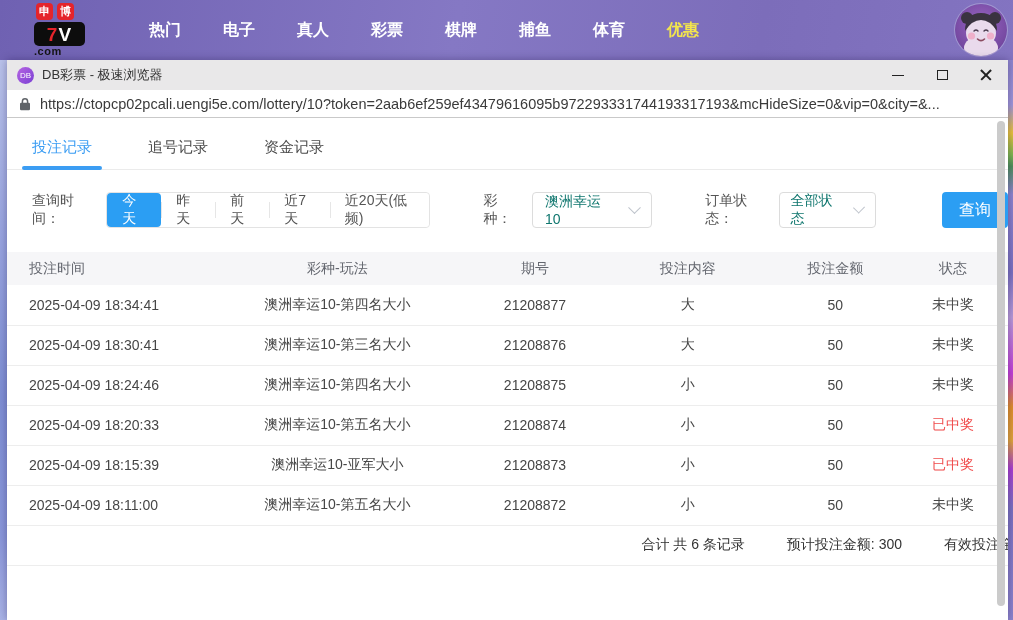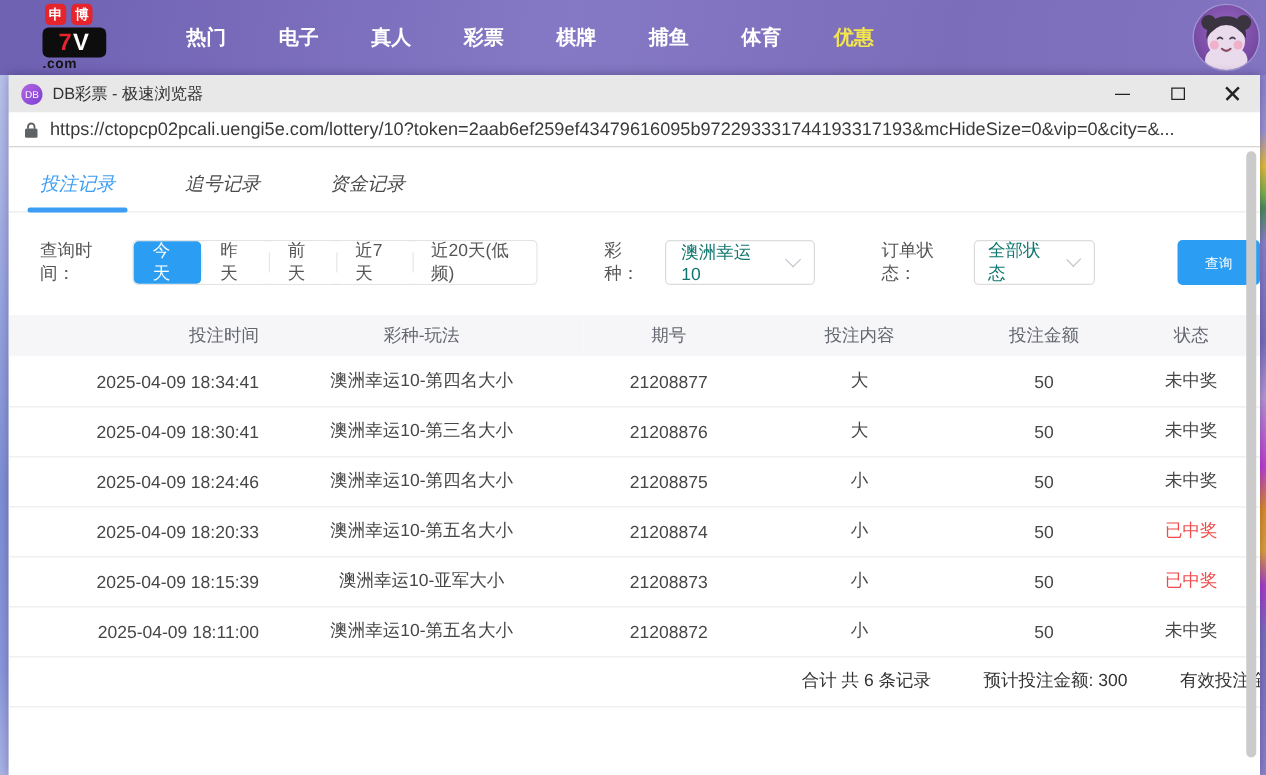--- a/index.html
+++ b/index.html
@@ -51,21 +51,21 @@
     align-items:center; padding:0 12px; flex:0 0 auto; }
   .lock-icon { margin-right:9px; flex:0 0 auto; display:flex; }
   .url-text { font-size:14.5px; color:#3a3a3a; white-space:nowrap; overflow:hidden; }
 
   .content { flex:1; background:#fff; position:relative; padding-top:8px; overflow:hidden; }
   .scrollbar { position:absolute; top:3px; bottom:14px; right:3px; width:8px; background:#cbcbcb; border-radius:4px; }
 
   
   .tabs { display:flex; padding-left:25px; height:44px; align-items:center; border-bottom:1px solid #ebebeb; }
   .tab { font-size:15px; color:#4a4a4a; position:relative; height:100%; display:flex; align-items:center;
-    margin-right:56px; cursor:pointer;font-style:italic; }
+    margin-right:56px; cursor:pointer; }
   .tab.active { color:#3b9df3; }
   .tab.active::after { content:''; position:absolute; bottom:-1px; left:-10px; right:-10px; height:4px;
     background:#3b9df3; border-radius:3px; }
 
   
   .filters { display:flex; margin:22px 0 0 25px; font-size:14px; color:#555; }
   .filter-label { margin-right:10px; }
   .btn-group { display:flex; border:1px solid #e3e3e3; border-radius:4px; height:36px; align-items:stretch;
     background:#fff; }
   .btn-seg { padding:0 15px; display:flex; align-items:center; color:#555; position:relative;
@@ -73,29 +73,29 @@
   .btn-seg + .btn-seg::before { content:''; position:absolute; left:0; top:9px; bottom:9px; width:1px; background:#e6e6e6; }
   .btn-seg.active { background:#2b9ef3; color:#fff; }
   .btn-seg.active::before { display:none; }
   .gap-lg { width:58px; }
   .select-box { border:1px solid #dcdcdc; border-radius:4px; height:36px; display:flex; align-items:center;
     justify-content:center; padding:0 12px; color:#0f766e; cursor:pointer; background:#fff; }
   .select-box .sel-val { margin-right:14px; }
   .chevron { width:9px; height:9px; border-right:1.6px solid #bfc4cc; border-bottom:1.6px solid #bfc4cc;
     transform:rotate(45deg) translate(-2px,-2px); }
   .search-btn { background:#2b9ef3; color:#fff; border:none; border-radius:4px; height:36px; width:72px;
-    font-size:11px; margin-left:66px; cursor:pointer; font-family:inherit; }
+    font-size:16px; margin-left:66px; cursor:pointer; font-family:inherit; }
 
   
   table { width:100%; border-collapse:collapse; font-size:14px; margin-top:24px; table-layout:fixed; }
   thead tr { background:#f6f6f8; height:33px; }
   th { color:#63666e; font-weight:normal; text-align:center; }
   tbody tr { height:40px; border-bottom:1px solid #ededed; }
   td { color:#464646; text-align:center; }
-  .col-time { width:20%; text-align:right; padding-left:44px; }
+  .col-time { width:20%; text-align:left; padding-left:22px; }
   .col-game { width:26%; } .col-issue { width:13.5%; } .col-content { width:17%; }
   .col-amount { width:12.5%; } .col-status { width:11%; }
   td.won { color:#f04b4b; }
 
   
   .summary { display:flex; justify-content:flex-end; align-items:center; height:40px;
     border-bottom:1px solid #ededed; font-size:14px; color:#333; white-space:nowrap; }
   .summary span { margin-left:42px; }
   .summary span:last-child { margin-right:-6px; }
 </style>

